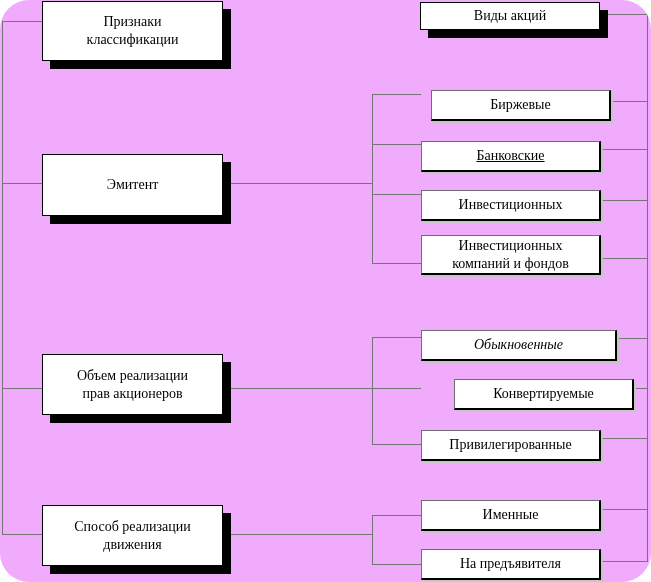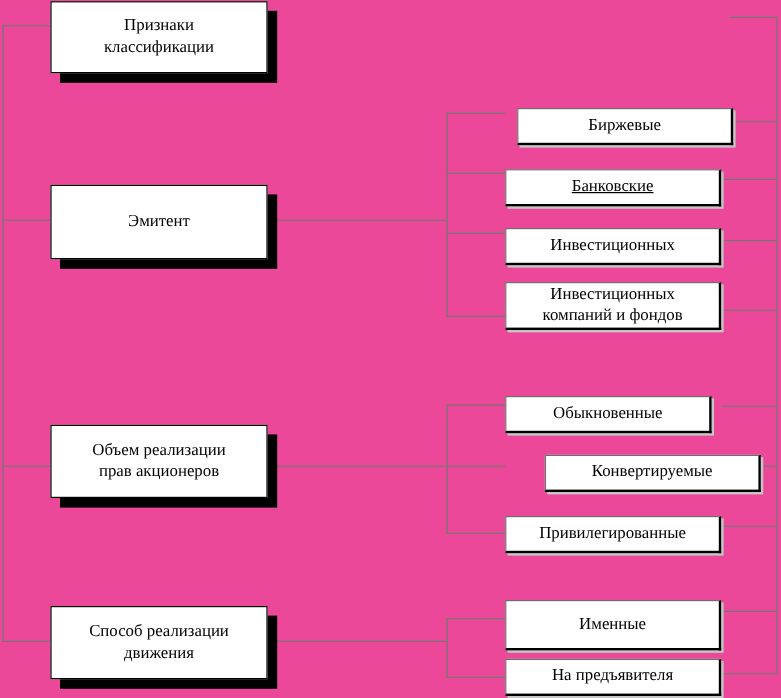--- a/index.html
+++ b/index.html
@@ -4,23 +4,24 @@
 <style>
   html, body {
     margin: 0;
     padding: 0;
     background: #ffffff;
   }
   #canvas {
     position: relative;
     width: 651px;
     height: 582px;
-    background: #ec4899;
+    background: #f0abfc;
     overflow: hidden;
     font-family: "Liberation Serif", "DejaVu Serif", serif;
+    border-radius: 29px;
   }
   .box {
     position: absolute;
     box-sizing: border-box;
     background: #ffffff;
     display: flex;
     align-items: center;
     justify-content: center;
     text-align: center;
     font-size: 14px;
@@ -95,33 +96,34 @@
 классификации</div>
 
   <div class="box shadowed" style="left:42px; top:154px; width:181px; height:62px;">Эмитент</div>
 
   <div class="box shadowed" style="left:42px; top:354px; width:181px; height:61px;">Объем реализации
 прав акционеров</div>
 
   <div class="box shadowed" style="left:42px; top:505px; width:181px; height:61px;">Способ реализации
 движения</div>
 
+  <div class="box shadowed" style="left:420px; top:2px; width:180px; height:28px;">Виды акций</div>
 
   <div class="box type-box" style="left:431px; top:90px; width:180px; height:31px;">Биржевые</div>
 
   <div class="box type-box" style="left:421px; top:141px; width:180px; height:31px;text-decoration:underline;">Банковские</div>
 
   <div class="box type-box" style="left:421px; top:190px; width:180px; height:31px;">Инвестиционных</div>
 
   <div class="box type-box" style="left:421px; top:235px; width:180px; height:40px;">Инвестиционных
 компаний и фондов</div>
 
-  <div class="box type-box" style="left:421px; top:330px; width:172px; height:31px;">Обыкновенные</div>
+  <div class="box type-box" style="left:421px; top:330px; width:196px; height:31px;font-style:italic;">Обыкновенные</div>
 
   <div class="box type-box" style="left:421px; top:379px; width:180px; height:31px;margin-left:33px;">Конвертируемые</div>
 
   <div class="box type-box" style="left:421px; top:430px; width:180px; height:31px;text-align:right;">Привилегированные</div>
 
-  <div class="box type-box" style="left:421px; top:500px; width:180px; height:42px;">Именные</div>
+  <div class="box type-box" style="left:421px; top:500px; width:180px; height:31px;">Именные</div>
 
   <div class="box type-box" style="left:421px; top:549px; width:180px; height:31px;">На предъявителя</div>
 
 </div>
 
 </body></html>

